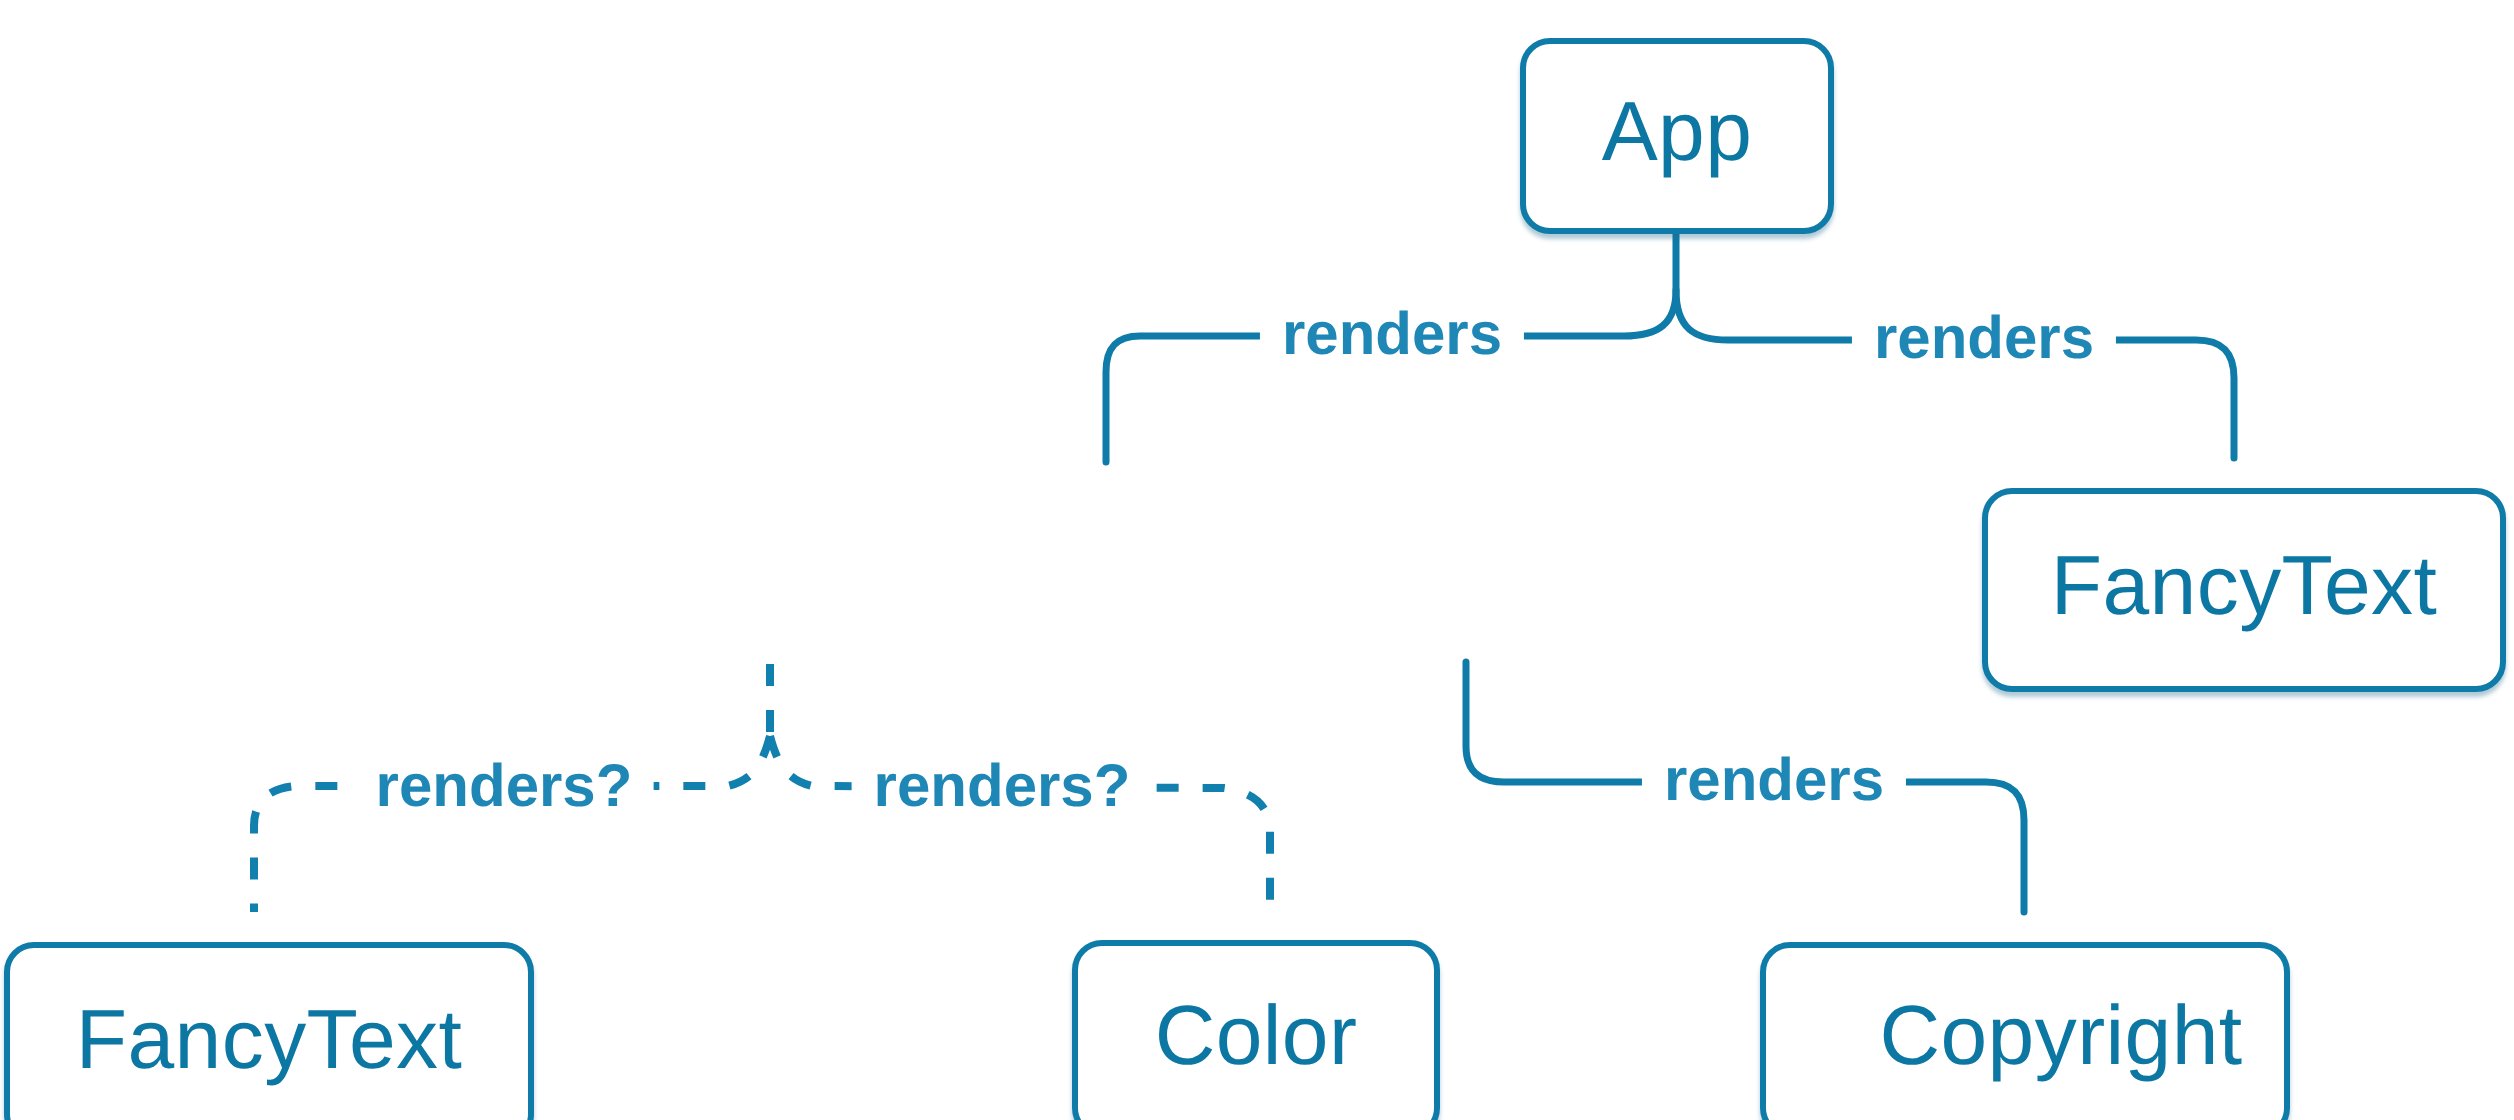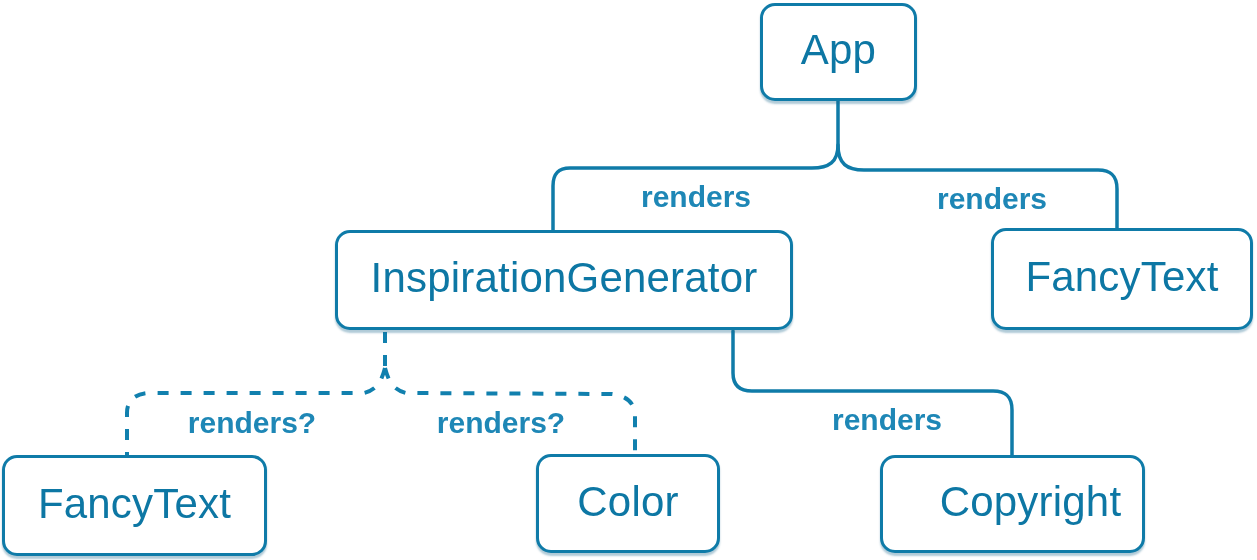--- a/index.html
+++ b/index.html
@@ -26,20 +26,21 @@
   .node {
     position: absolute;
     box-sizing: border-box;
     background: #ffffff;
     border: 3px solid #0f7ba8;
     border-radius: 15px;
     display: flex;
     align-items: center;
     justify-content: center;
     box-shadow: 0 2.5px 2px rgba(28, 103, 141, 0.35);
+    margin-top: 16px;
   }
   .node .node-label {
     color: #0d77a4;
     font-size: 42px;
     font-weight: 500;
     letter-spacing: 0.2px;
     line-height: 1;
     white-space: nowrap;
     padding-bottom: 4px;
   }
@@ -53,21 +54,20 @@
   .edge-label {
     position: absolute;
     transform: translate(-50%, -50%);
     background: #ffffff;
     color: #1e87b6;
     font-size: 30px;
     font-weight: 700;
     line-height: 1;
     padding: 3px 11px;
     white-space: nowrap;
-    margin-top: 29px;
   }
   #edge-label-0 { left: 696px;  top: 168px; }
   #edge-label-1 { left: 992px;  top: 170px; }
   #edge-label-2 { left: 252px;  top: 394px; }
   #edge-label-3 { left: 501px;  top: 394px; }
   #edge-label-4 { left: 887px;  top: 391px; }
 </style>
 </head>
 <body>
 
@@ -83,23 +83,20 @@
       <path d="M 385 332 L 385 368"></path>
       <path d="M 385 368 C 381 383 376 390 364 393 L 148 393 C 134 394 127 401 127 413 L 127 456"></path>
       <path d="M 385 368 C 389 383 394 390 406 393 L 612 394 C 627 396 635 403 635 416 L 635 455"></path>
     </g>
   </svg>
 
   <div class="node" id="node-app">
     <span class="node-label">App</span>
   </div>
 
-  <div class="node" id="node-inspiration">
-    <span class="node-label">InspirationGenerator</span>
-  </div>
 
   <div class="node" id="node-fancy-top">
     <span class="node-label">FancyText</span>
   </div>
 
   <div class="node" id="node-fancy-bottom">
     <span class="node-label">FancyText</span>
   </div>
 
   <div class="node" id="node-color">

